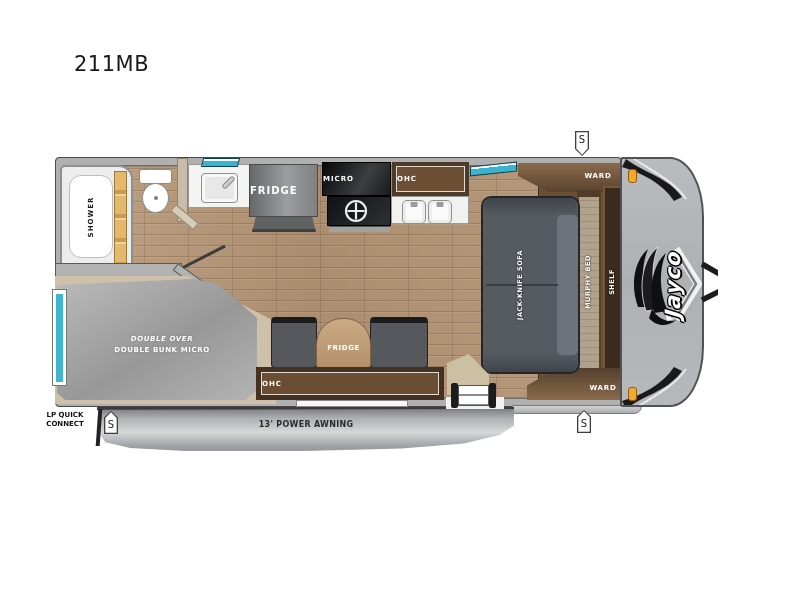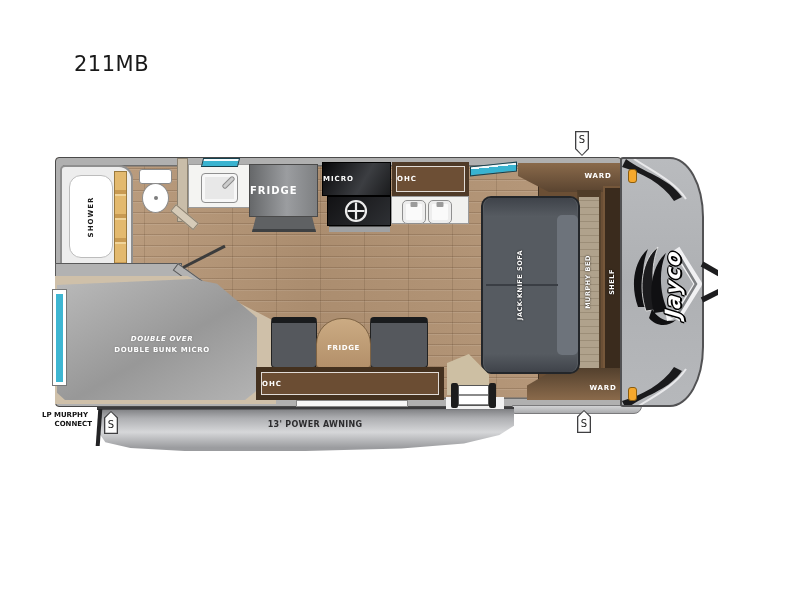--- a/index.html
+++ b/index.html
@@ -120,30 +120,30 @@
     </div>
   </div>
   <div class="a" style="left:447px;top:354px;width:42px;height:41px;background:#cdbfa3;clip-path:polygon(0 22%,52% 0,100% 50%,100% 100%,0 100%);"></div>
 
   <div class="a" style="left:296px;top:400px;width:112px;height:7px;background:#f7f7f7;border:1px solid #888;"></div>
   <div class="a" style="left:512px;top:405px;width:130px;height:9px;background:linear-gradient(180deg,#d2d3d5,#aaabad);border:1px solid #7a7a7c;border-radius:0 0 8px 3px;"></div>
 
   <div class="a" style="left:97px;top:407px;width:417px;height:3px;background:#3b3b3d;"></div>
   <div class="a" style="left:97px;top:409px;width:417px;height:42px;background:linear-gradient(180deg,#7f8083 0%,#aeafb2 22%,#d6d7d9 55%,#9b9c9f 92%);clip-path:polygon(1% 2%,100% 0,100% 40%,96.5% 62%,88% 82%,73% 94%,50% 100%,21% 100%,8% 93%,2% 79%,0 50%);"></div>
   <div class="a" style="left:97px;top:409px;width:4px;height:37px;background:#232325;transform:skewX(-4deg);"></div>
-  <div class="a" style="left:215px;top:420px;width:200px;text-align:center;font-size:8px;font-weight:bold;color:#2c2c2e;letter-spacing:.3px;">13' POWER AWNING</div>
+  <div class="a" style="left:206px;top:420px;width:200px;text-align:center;font-size:8px;font-weight:bold;color:#2c2c2e;letter-spacing:.3px;">13' POWER AWNING</div>
 
   <div class="a" style="left:446px;top:397px;width:58px;height:12px;background:#f2f2f2;"></div>
   <div class="a" style="left:451px;top:383px;width:7px;height:25px;background:#1c1c1c;border-radius:2px;"></div>
   <div class="a" style="left:489px;top:383px;width:7px;height:25px;background:#1c1c1c;border-radius:2px;"></div>
   <div class="a" style="left:458px;top:385px;width:31px;height:21px;background:repeating-linear-gradient(180deg,#fff 0 8px,#8a8a8a 8px 9.5px);border:1.5px solid #555;"></div>
 
   <div class="a" style="left:38px;top:411px;width:54px;text-align:center;font-size:7px;font-weight:bold;color:#111;line-height:9px;">
-    <span style="display:block;">LP MURPHY</span>
-    <span style="display:block;text-align:right;">CONNECT</span>
+    <span style="display:block;">LP QUICK</span>
+    <span style="display:block;">CONNECT</span>
   </div>
 
   <div class="a badge-outer badge-dn" style="left:575px;top:131px;width:14px;height:25px;">
     <div class="badge-inner badge-dn"></div>
     <span class="badge-letter" style="top:3px;">S</span>
   </div>
   <div class="a badge-outer badge-up" style="left:577px;top:410px;width:14px;height:23px;">
     <div class="badge-inner badge-up"></div>
     <span class="badge-letter" style="top:8px;">S</span>
   </div>

